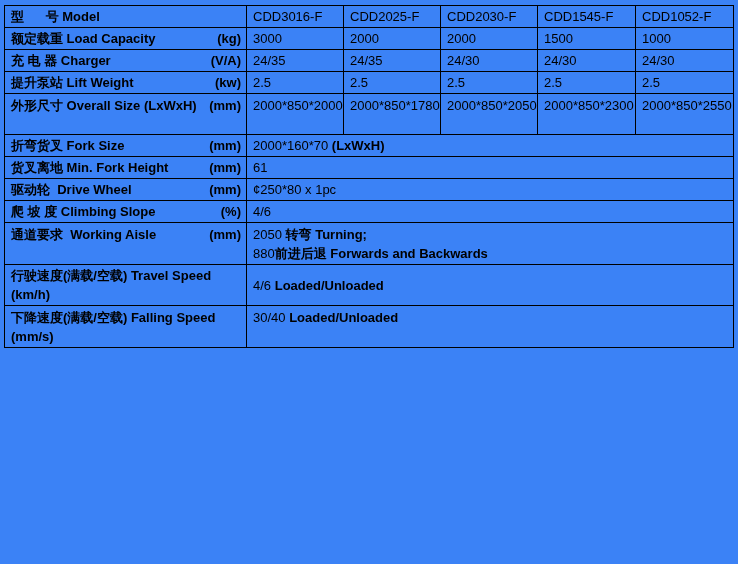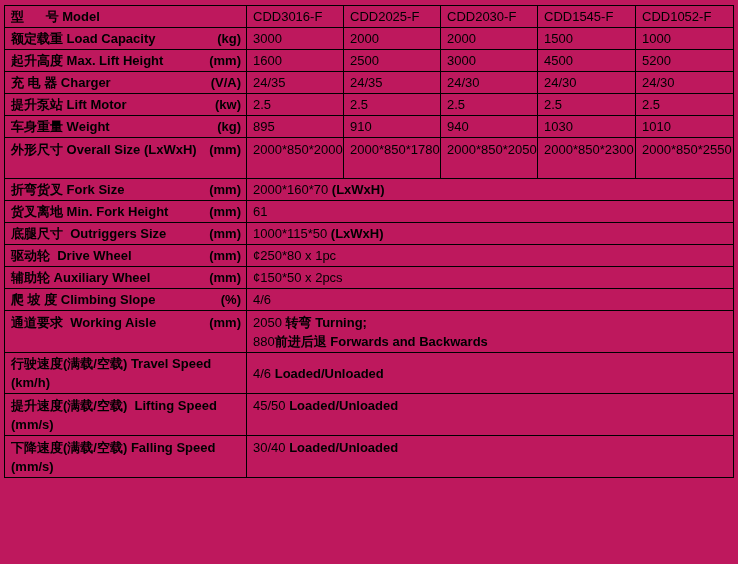--- a/index.html
+++ b/index.html
@@ -6,21 +6,21 @@
     margin: 0;
     padding: 0;
     background: #ffffff;
     font-family: "Liberation Sans", "DejaVu Sans", sans-serif;
     color: #000000;
   }
   #stage {
     position: relative;
     width: 738px;
     height: 564px;
-    background: #be185d;
+    background: #3b82f6;
     overflow: hidden;
   }
   table.spec {
     position: absolute;
     left: 4px;
     top: 5px;
     width: 729px;
     border-collapse: collapse;
     table-layout: fixed;
     font-size: 13px;
@@ -78,94 +78,66 @@
         </tr>
         <tr class="h-normal">
           <td><div class="lblwrap"><span class="lbl">额定载重 Load Capacity</span><span class="unit">(kg)</span></div></td>
           <td class="val">3000</td>
           <td class="val">2000</td>
           <td class="val">2000</td>
           <td class="val">1500</td>
           <td class="val">1000</td>
         </tr>
         <tr class="h-normal">
-          <td><div class="lblwrap"><span class="lbl">起升高度 Max. Lift Height</span><span class="unit">(mm)</span></div></td>
-          <td class="val">1600</td>
-          <td class="val">2500</td>
-          <td class="val">3000</td>
-          <td class="val">4500</td>
-          <td class="val">5200</td>
-        </tr>
-        <tr class="h-normal">
           <td><div class="lblwrap"><span class="lbl">充 电 器 Charger</span><span class="unit">(V/A)</span></div></td>
           <td class="val">24/35</td>
           <td class="val">24/35</td>
           <td class="val">24/30</td>
           <td class="val">24/30</td>
           <td class="val">24/30</td>
         </tr>
         <tr class="h-normal">
-          <td><div class="lblwrap"><span class="lbl">提升泵站 Lift Motor</span><span class="unit">(kw)</span></div></td>
+          <td><div class="lblwrap"><span class="lbl">提升泵站 Lift Weight</span><span class="unit">(kw)</span></div></td>
           <td class="val">2.5</td>
           <td class="val">2.5</td>
           <td class="val">2.5</td>
           <td class="val">2.5</td>
           <td class="val">2.5</td>
-        </tr>
-        <tr class="h-normal">
-          <td><div class="lblwrap"><span class="lbl">车身重量 Weight</span><span class="unit">(kg)</span></div></td>
-          <td class="val">895</td>
-          <td class="val">910</td>
-          <td class="val">940</td>
-          <td class="val">1030</td>
-          <td class="val">1010</td>
         </tr>
         <tr class="h-tall">
           <td><div class="lblwrap"><span class="lbl"><span class="b ">外形尺寸 Overall Size </span><span class="b sq">(LxWxH)</span></span><span class="unit">(mm)</span></div></td>
           <td class="val">2000*850*2000</td>
           <td class="val">2000*850*1780</td>
           <td class="val">2000*850*2050</td>
           <td class="val">2000*850*2300</td>
           <td class="val">2000*850*2550</td>
         </tr>
         <tr class="h-normal">
           <td><div class="lblwrap"><span class="lbl">折弯货叉 Fork Size</span><span class="unit">(mm)</span></div></td>
           <td class="spanval" colspan="5"><div><span class="">2000*160*70 </span><span class="b sq">(LxWxH)</span></div></td>
         </tr>
         <tr class="h-normal">
           <td><div class="lblwrap"><span class="lbl">货叉离地 Min. Fork Height</span><span class="unit">(mm)</span></div></td>
           <td class="spanval" colspan="5"><div><span class="">61</span></div></td>
         </tr>
         <tr class="h-normal">
-          <td><div class="lblwrap"><span class="lbl">底腿尺寸  Outriggers Size</span><span class="unit">(mm)</span></div></td>
-          <td class="spanval" colspan="5"><div><span class="">1000*115*50 </span><span class="b sq">(LxWxH)</span></div></td>
-        </tr>
-        <tr class="h-normal">
           <td><div class="lblwrap"><span class="lbl">驱动轮  Drive Wheel</span><span class="unit">(mm)</span></div></td>
           <td class="spanval" colspan="5"><div><span class="">¢250*80 x 1pc</span></div></td>
-        </tr>
-        <tr class="h-normal">
-          <td><div class="lblwrap"><span class="lbl">辅助轮 Auxiliary Wheel</span><span class="unit">(mm)</span></div></td>
-          <td class="spanval" colspan="5"><div><span class="">¢150*50 x 2pcs</span></div></td>
         </tr>
         <tr class="h-normal">
           <td><div class="lblwrap"><span class="lbl">爬 坡 度 Climbing Slope</span><span class="unit">(%)</span></div></td>
           <td class="spanval" colspan="5"><div><span class="">4/6</span></div></td>
         </tr>
         <tr class="h-tall">
           <td><div class="lblwrap"><span class="lbl">通道要求  Working Aisle</span><span class="unit">(mm)</span></div></td>
           <td class="spanval" colspan="5"><div><span class="">2050 </span><span class="b ">转弯 Turning;</span></div><div><span class="">880</span><span class="b ">前进后退 Forwards and Backwards</span></div></td>
         </tr>
         <tr class="h-normal">
           <td><div class="lblwrap"><span class="lbl">行驶速度(满载/空载) Travel Speed (km/h)</span></div></td>
           <td class="spanval" colspan="5"><div><span class="">4/6 </span><span class="b ">Loaded/Unloaded</span></div></td>
         </tr>
         <tr class="h-tall">
-          <td><div class="lblwrap"><span class="lbl">提升速度(满载/空载)  Lifting Speed</span></div><div class="lbl-line">(mm/s)</div></td>
-          <td class="spanval" colspan="5"><div><span class="">45/50 </span><span class="b ">Loaded/Unloaded</span></div></td>
-        </tr>
-        <tr class="h-tall">
           <td><div class="lblwrap"><span class="lbl">下降速度(满载/空载) Falling Speed</span></div><div class="lbl-line">(mm/s)</div></td>
           <td class="spanval" colspan="5"><div><span class="">30/40 </span><span class="b ">Loaded/Unloaded</span></div></td>
         </tr>
       </tbody>
   </table>
 </div>
 
 </body></html>

